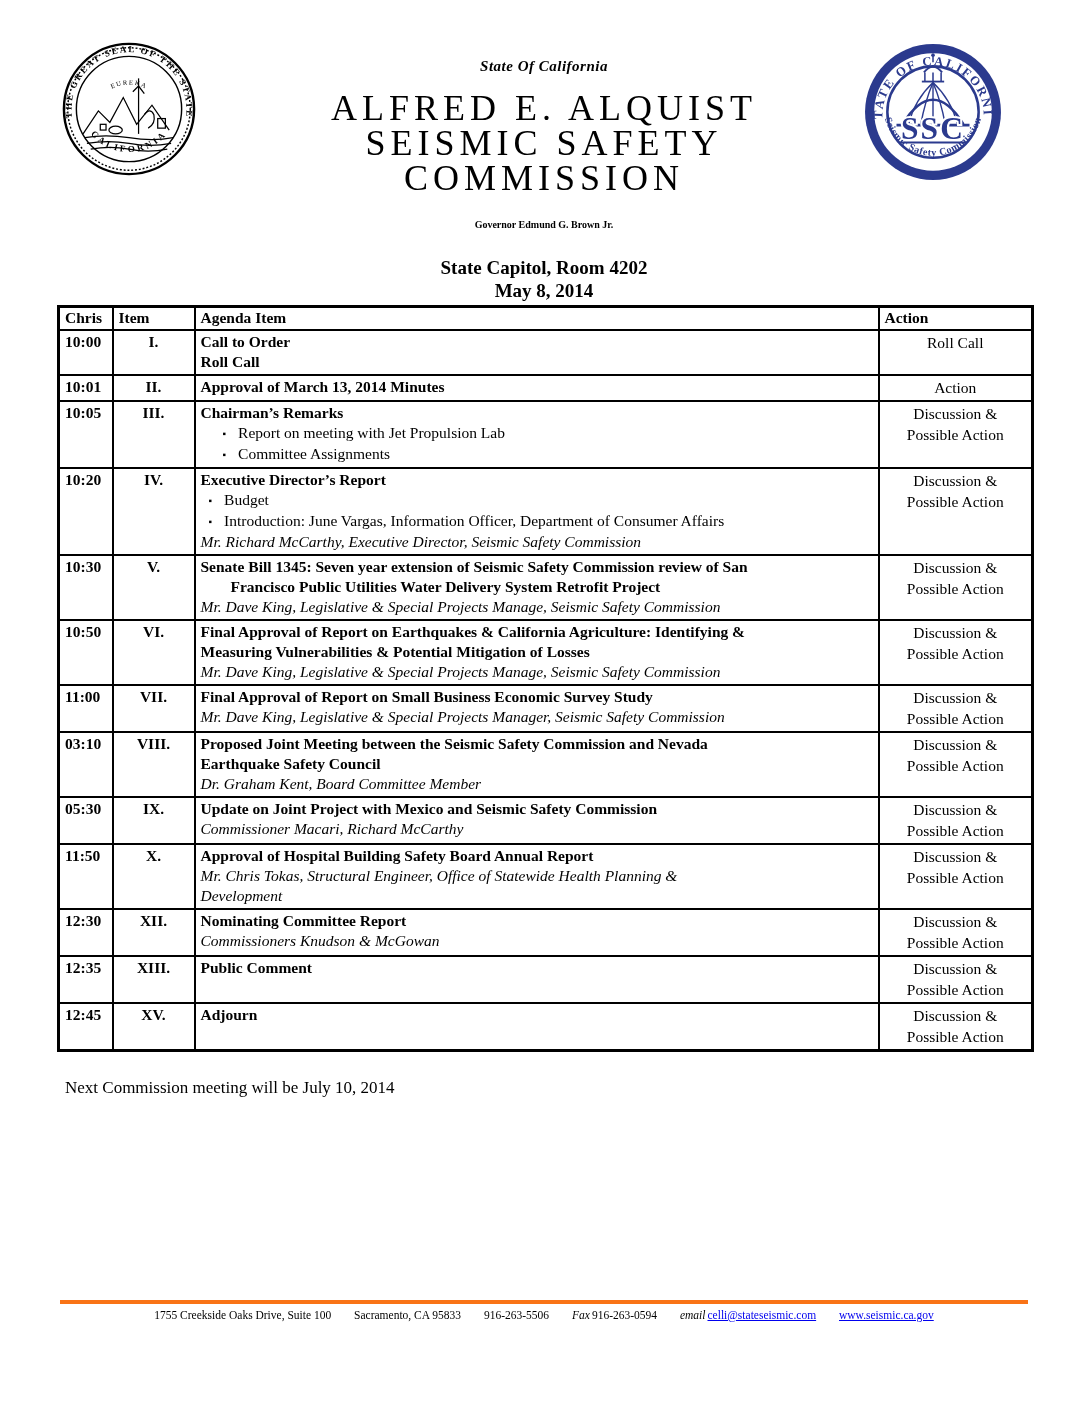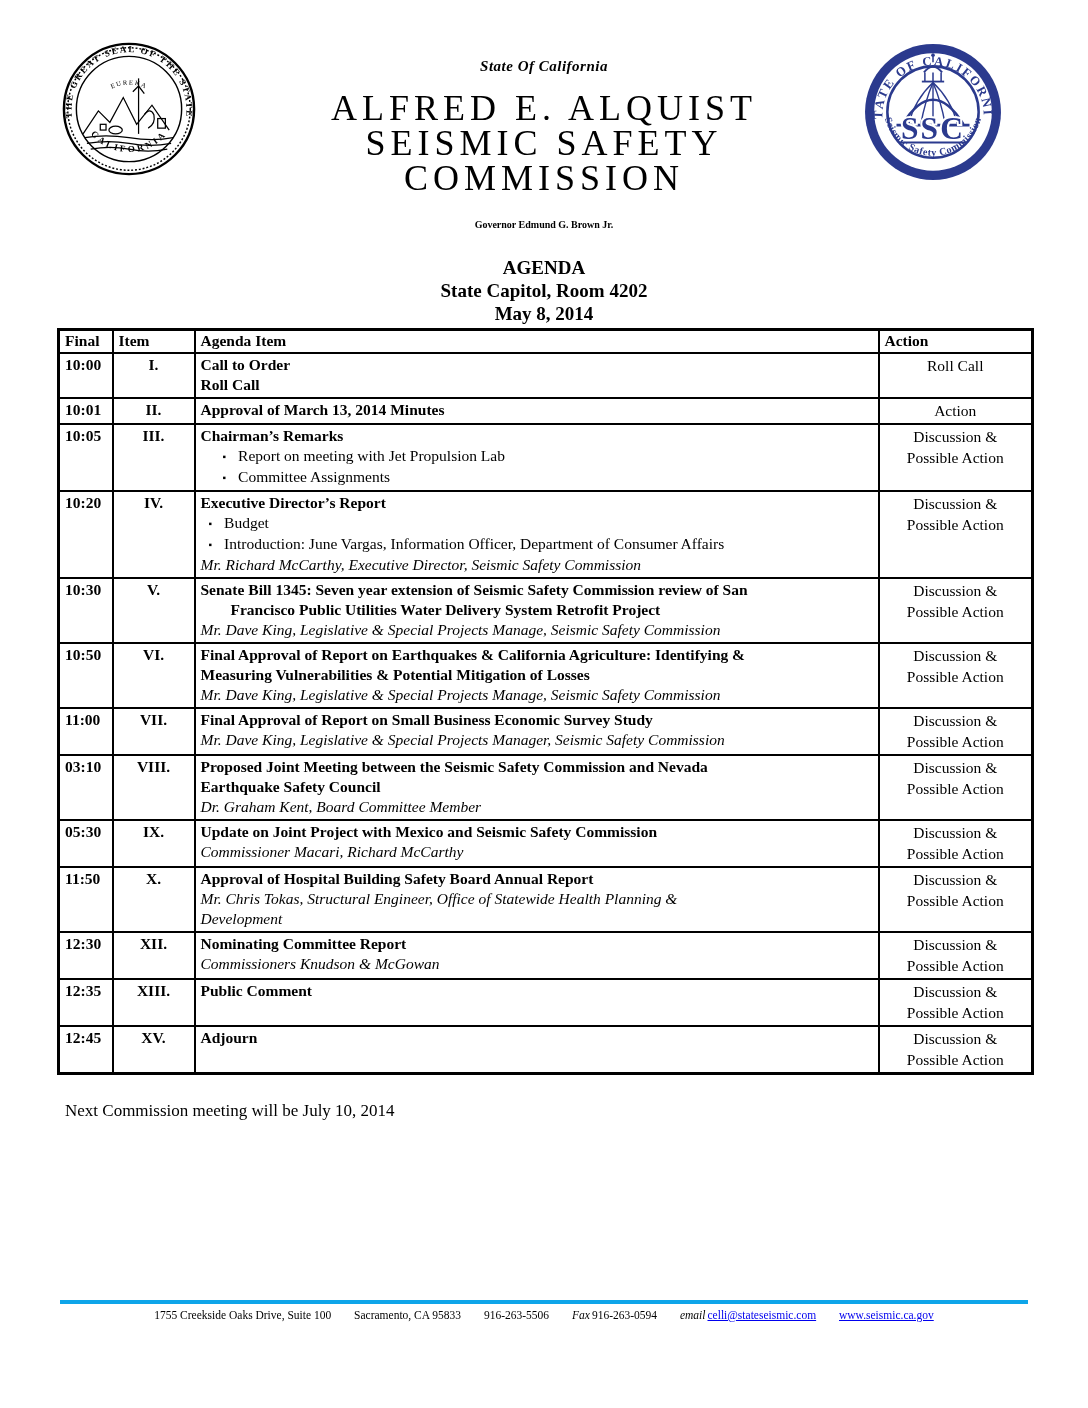--- a/index.html
+++ b/index.html
@@ -71,21 +71,21 @@
   .line.bullet { padding-left: 8px; }
   .bullet-glyph { font-size: 10px; vertical-align: 1px; margin-right: 12px; }
   
   .next-note {
     margin: 26px 16px 0 65px;
     font-size: 17px;
   }
   .footer {
     position: absolute;
     left: 60px; right: 60px; top: 1300px;
-    border-top: 4px solid #0ea5e9;
+    border-top: 4px solid #f97316;
     padding-top: 5px;
     text-align: center;
     font-size: 11.5px;
     white-space: nowrap;
   }
   .footer .fitem { margin: 0 10px; }
   .footer .ilabel { font-style: italic; margin-right: 2px; }
   .footer a { text-decoration: underline; }
 </style>
 </head>
@@ -164,37 +164,36 @@
       <text x="70" y="97" text-anchor="middle" font-family="Liberation Serif, serif" font-size="31" font-weight="bold" fill="#2b3a8e" stroke="#ffffff" stroke-width="4" paint-order="stroke" letter-spacing="2">SSC</text>
     </svg>
   </div>
 
   <div class="header-center">
     <div class="state-line">State Of California</div>
     <div class="title-line first">ALFRED E. ALQUIST</div>
     <div class="title-line">SEISMIC SAFETY COMMISSION</div>
     <div class="governor-line">Governor Edmund G. Brown Jr.</div>
     <div class="agenda-block">
-      <div>AGENDA</div>
       <div>State Capitol, Room 4202</div>
       <div>May 8, 2014</div>
     </div>
   </div>
 
   <div class="agenda-table-wrap">
     <table class="agenda">
       <colgroup>
         <col style="width:54px">
           <col style="width:82px">
           <col style="width:684px">
           <col style="width:154px">
       </colgroup>
       <thead>
         <tr>
-          <th class="col-time">Final</th>
+          <th class="col-time">Chris</th>
           <th class="col-item">Item</th>
           <th class="col-agenda">Agenda Item</th>
           <th class="col-action">Action</th>
         </tr>
       </thead>
       <tbody id="agenda-body">
     <tr>
       <td class="cell-time">10:00</td>
       <td class="cell-item">I.</td>
       <td class="cell-agenda">

